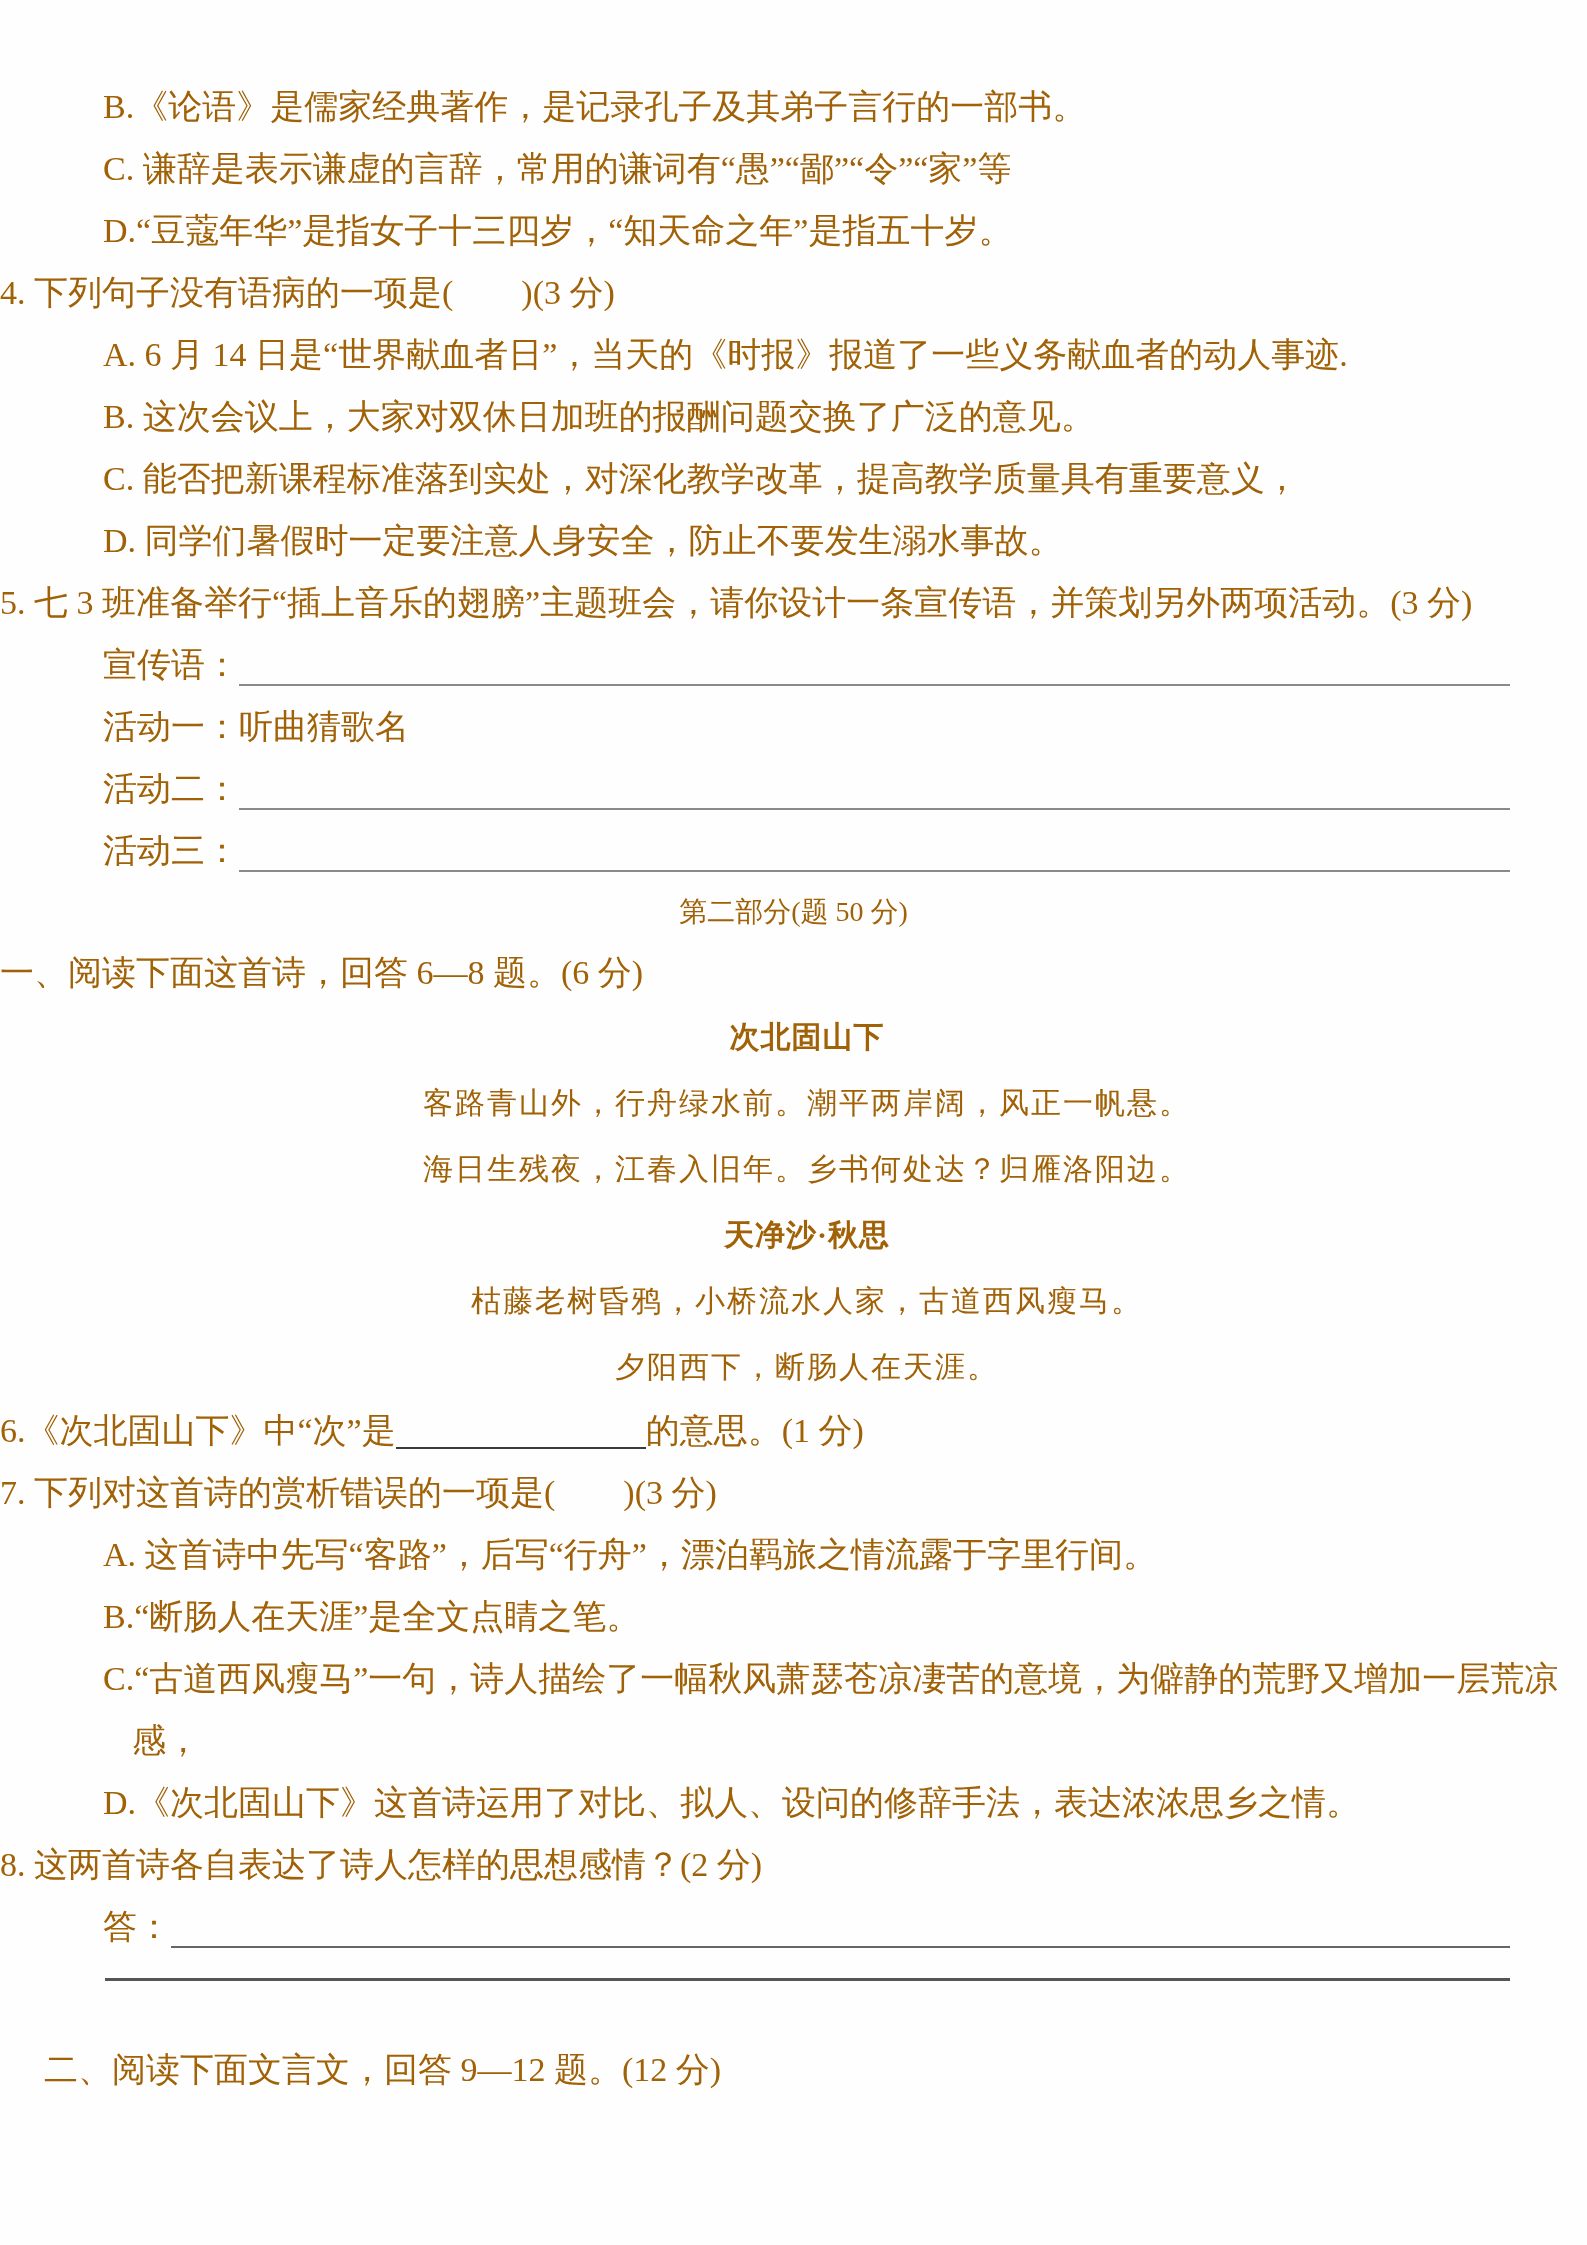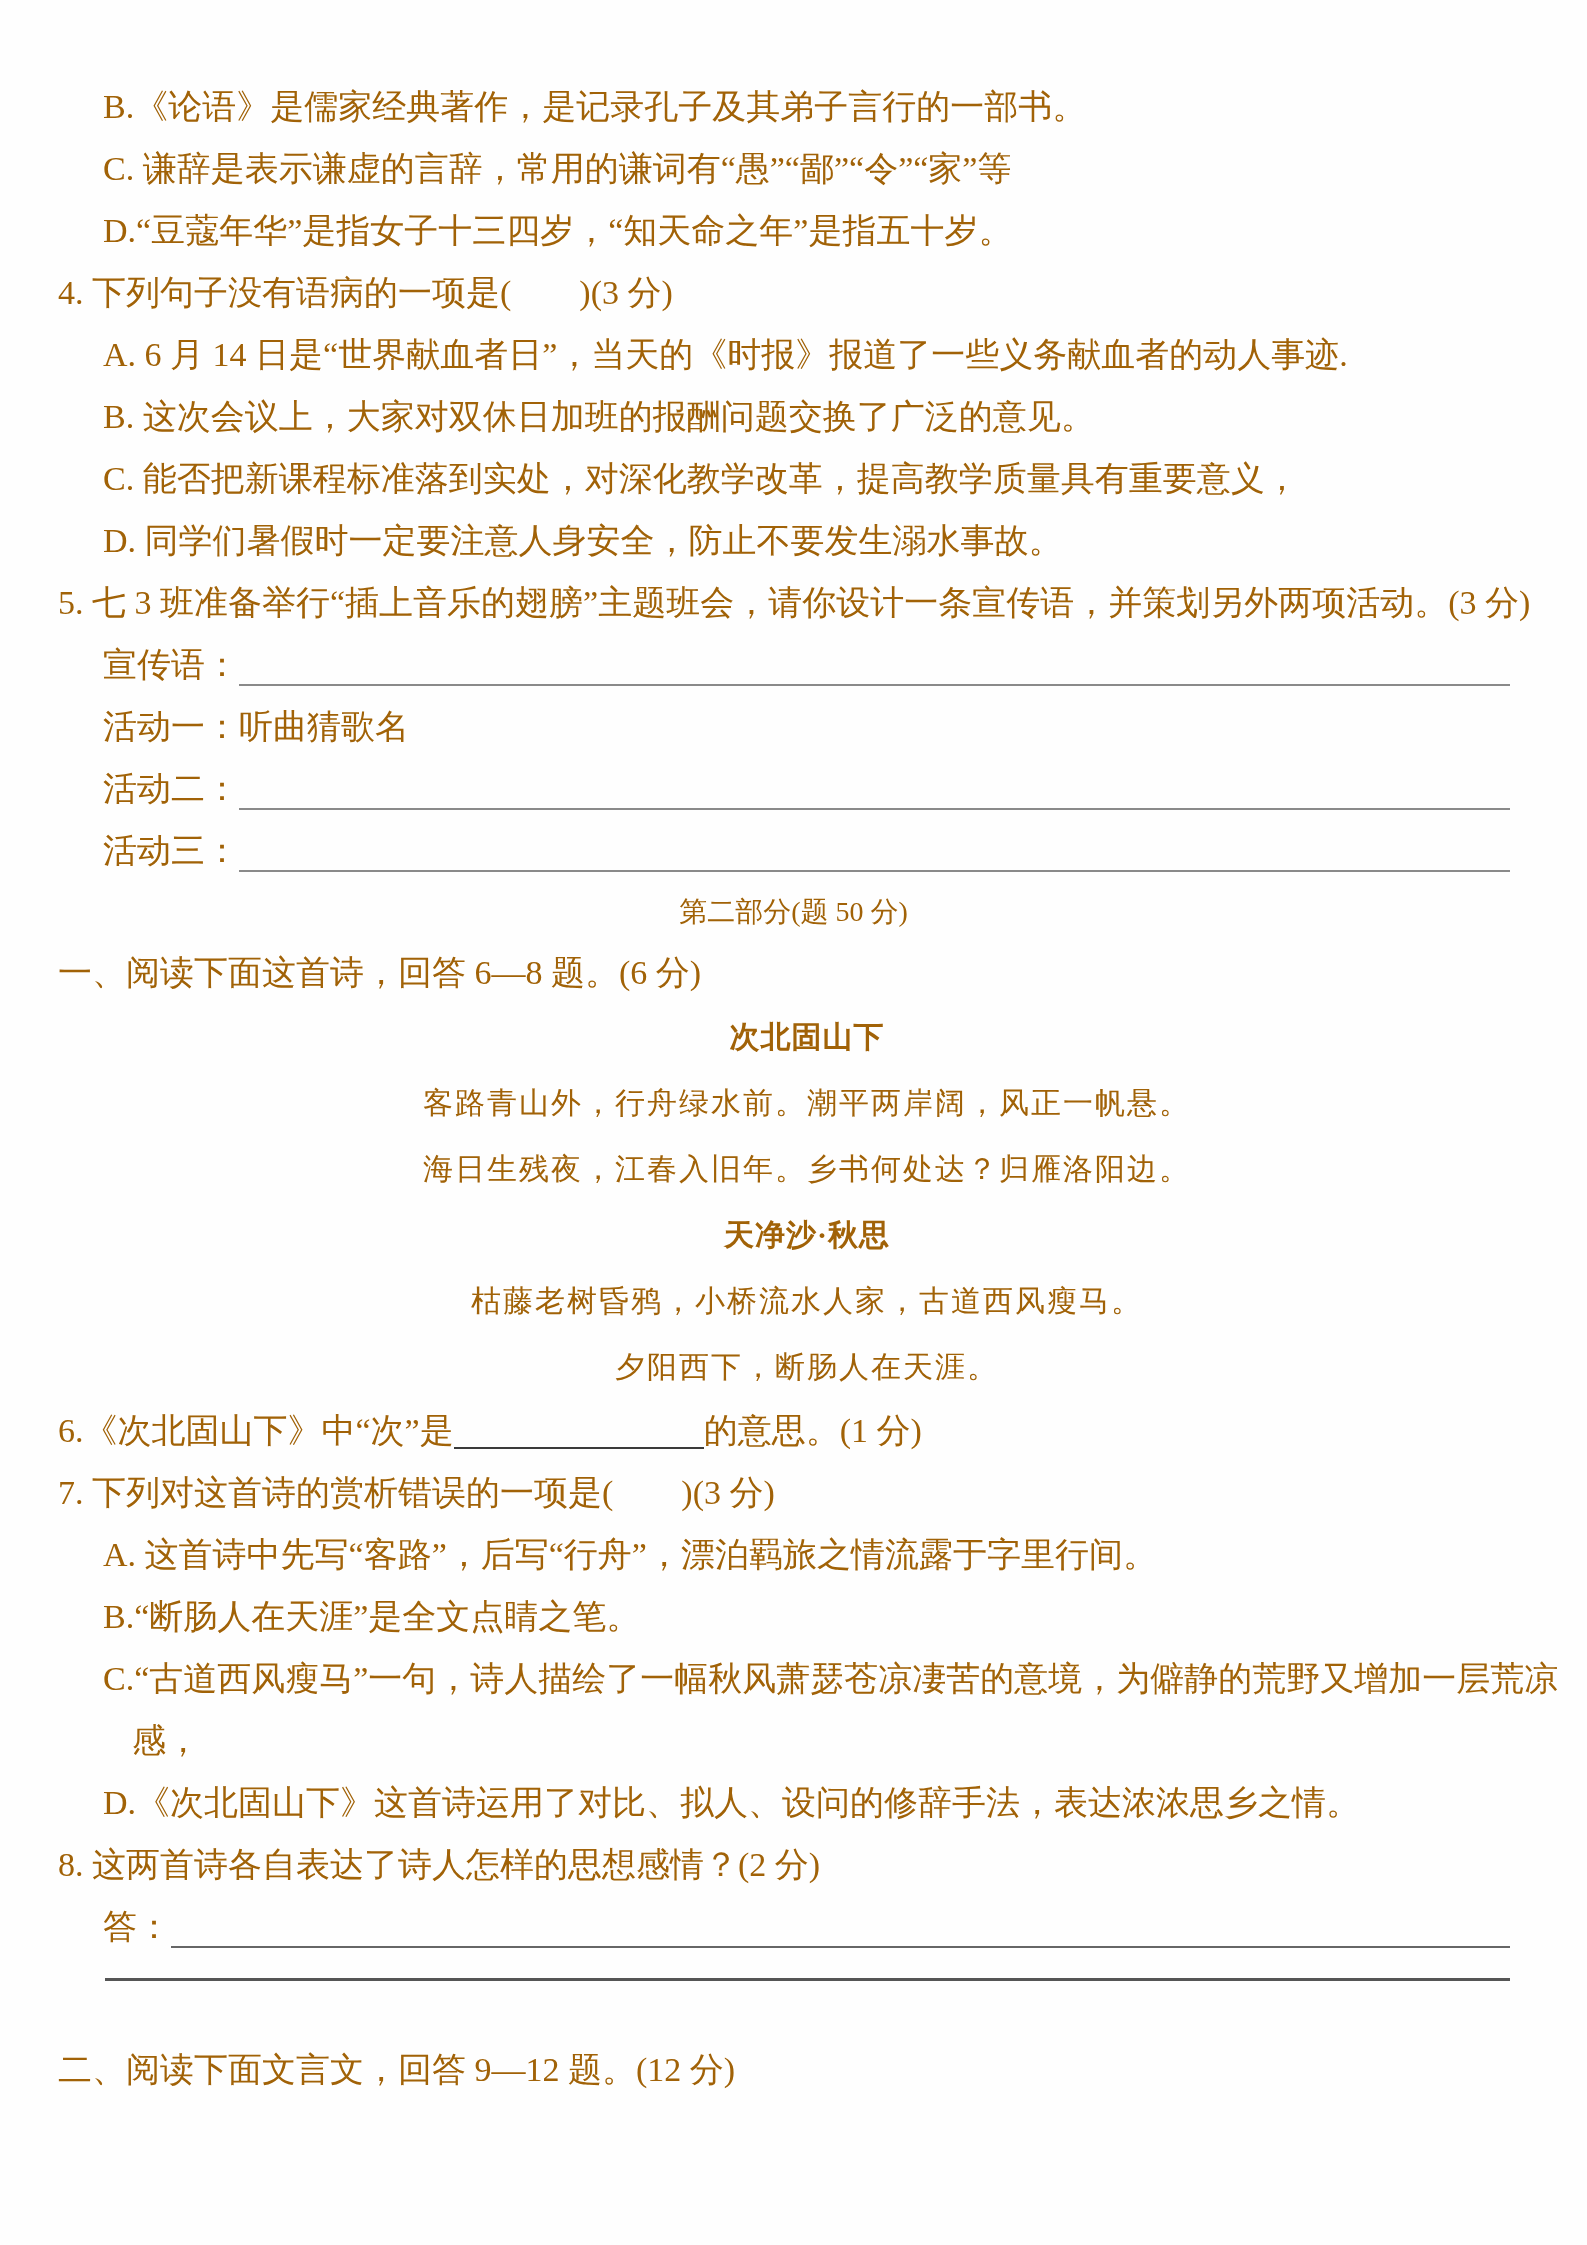--- a/index.html
+++ b/index.html
@@ -7,35 +7,35 @@
     position:relative;
     width:1587px;height:2245px;
     background:#fefefe;
     overflow:hidden;
     color:#a16207;
     font-family:"Liberation Serif","DejaVu Serif",serif;
     font-size:34px;
   }
   .spacer-top{height:76px;}
   .line{height:62px;display:flex;align-items:center;white-space:nowrap;}
-  .q{padding-left:58px;}
+  .q{}
   .opt{padding-left:103px;}
   .cont{padding-left:132px;}
   .center{justify-content:center;padding-left:0;}
   .heading{height:60px;font-size:28px;font-weight:normal;}
   .poem-row{height:66px;padding-left:27px;}
   .poem-title{font-weight:bold;font-size:30px;letter-spacing:1px;}
   .poem-author{font-size:26px;letter-spacing:2px;}
   .poem-verse{font-size:30px;letter-spacing:2px;}
   .label{flex:0 0 auto;}
   .fill{flex:1 1 auto;height:40px;border-bottom:2px solid #8a8a8a;margin-right:77px;}
   .fill-dark{border-bottom-color:#666;}
   .blank-inline{width:250px;height:34px;border-bottom:2px solid #3a3a3a;flex:0 0 auto;}
   .hr-answer{height:20px;border-bottom:3px solid #555;margin-left:105px;margin-right:77px;}
-  .last-section{margin-top:58px;}
+  .last-section{margin-top:58px;margin-left:44px;}
 </style>
 </head>
 <body>
 
 <div class="page">
   <div class="spacer-top"></div>
 
   <div class="line opt">B.《论语》是儒家经典著作，是记录孔子及其弟子言行的一部书。</div>
   <div class="line opt">C. 谦辞是表示谦虚的言辞，常用的谦词有“愚”“鄙”“令”“家”等</div>
   <div class="line opt">D.“豆蔻年华”是指女子十三四岁，“知天命之年”是指五十岁。</div>

